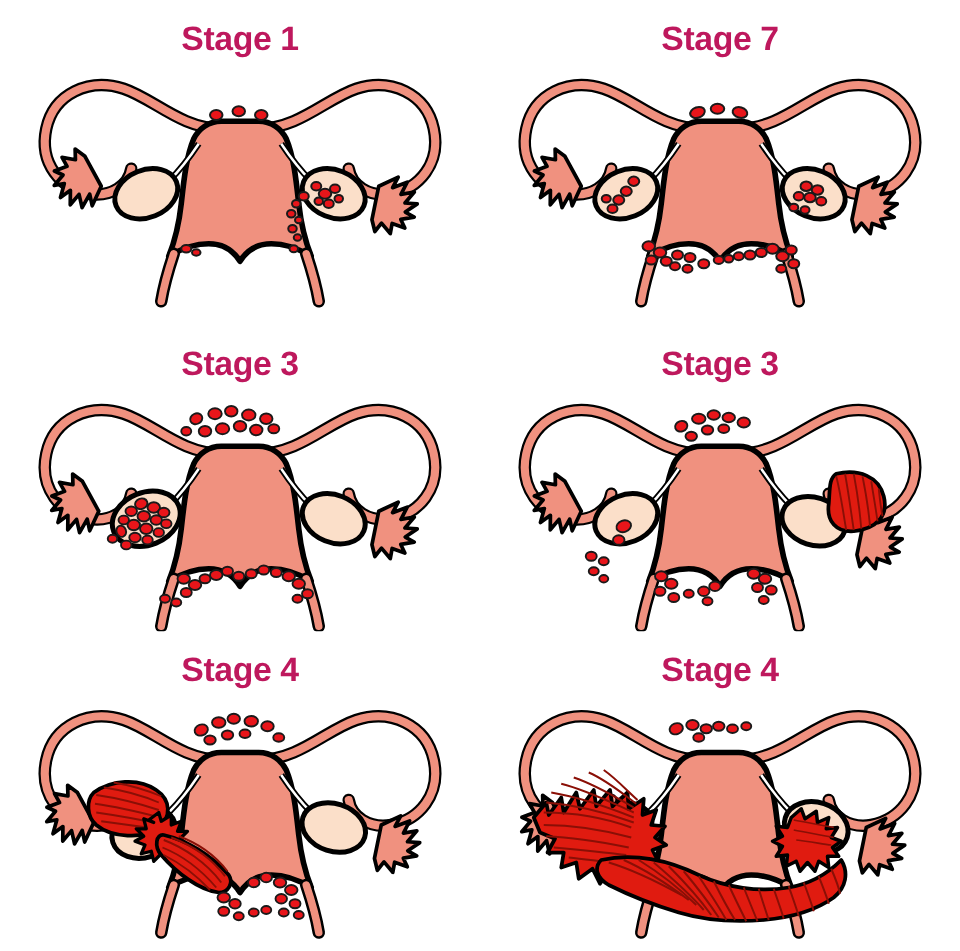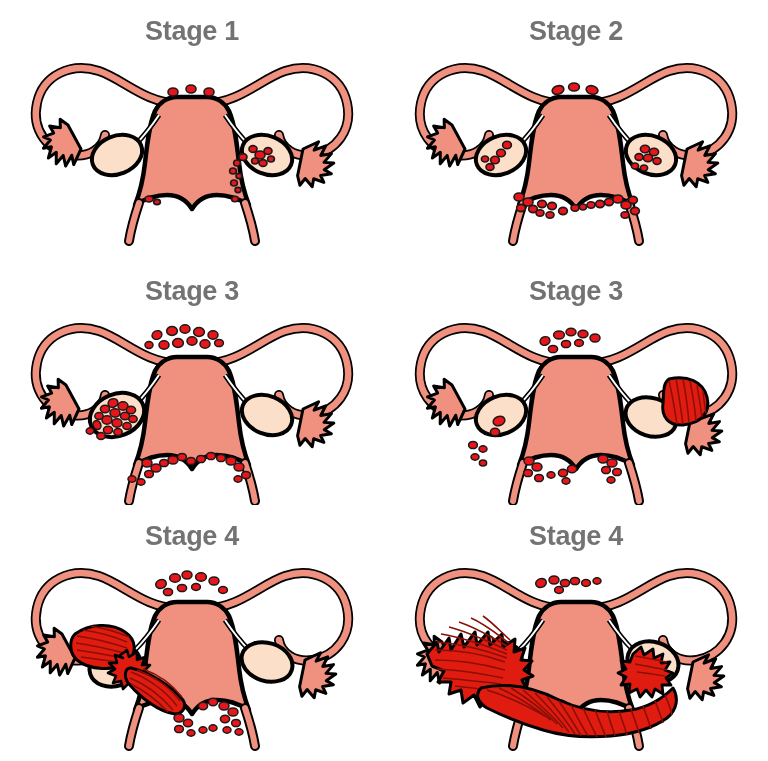--- a/index.html
+++ b/index.html
@@ -17,21 +17,21 @@
   }
   .panel{
     position:relative;
     display:flex;
     flex-direction:column;
     align-items:center;
   }
   .panel-title{
     font-size:27px;
     font-weight:bold;
-    color:#737373;
+    color:#be185d;
     letter-spacing:-0.3px;
     margin-top:18px;
     line-height:1;
     user-select:none;
   }
   .panel-art{
     flex:1;
     width:100%;
     display:flex;
     align-items:flex-start;
@@ -108,21 +108,21 @@
 
           <ellipse cx="122" cy="154" rx="4" ry="3"></ellipse>
           <ellipse cx="130" cy="157" rx="3.4" ry="2.6"></ellipse>
           <ellipse cx="208" cy="154" rx="3.4" ry="2.8"></ellipse>
         </g>
       </svg>
     </div>
   </div>
 
   <div class="panel">
-    <div class="panel-title">Stage 2</div>
+    <div class="panel-title">Stage 7</div>
     <div class="panel-art">
       <svg width="330" height="210" viewBox="0 0 330 210">
         <g>
           <path d="M150,58 C118,58 96,34 72,26 C44,17 16,30 10,58 C4,86 22,106 44,110 C62,113 76,103 78,90" fill="none" stroke="#000" stroke-width="10" stroke-linecap="round"></path>
           <path d="M150,58 C118,58 96,34 72,26 C44,17 16,30 10,58 C4,86 22,106 44,110 C62,113 76,103 78,90" fill="none" stroke="#F0917F" stroke-width="6.5" stroke-linecap="round"></path>
           <path d="M180,58 C212,58 234,34 258,26 C286,17 314,30 320,58 C326,86 308,106 286,110 C268,113 254,103 252,90" fill="none" stroke="#000" stroke-width="10" stroke-linecap="round"></path>
           <path d="M180,58 C212,58 234,34 258,26 C286,17 314,30 320,58 C326,86 308,106 286,110 C268,113 254,103 252,90" fill="none" stroke="#F0917F" stroke-width="6.5" stroke-linecap="round"></path>
 
           <path d="M150,52 C140,52 132,58 128,66 C122,80 120,100 118,118 C116,136 112,150 108,160
                    C118,154 130,150 140,150 C152,150 160,156 165,164 C170,156 178,150 190,150

